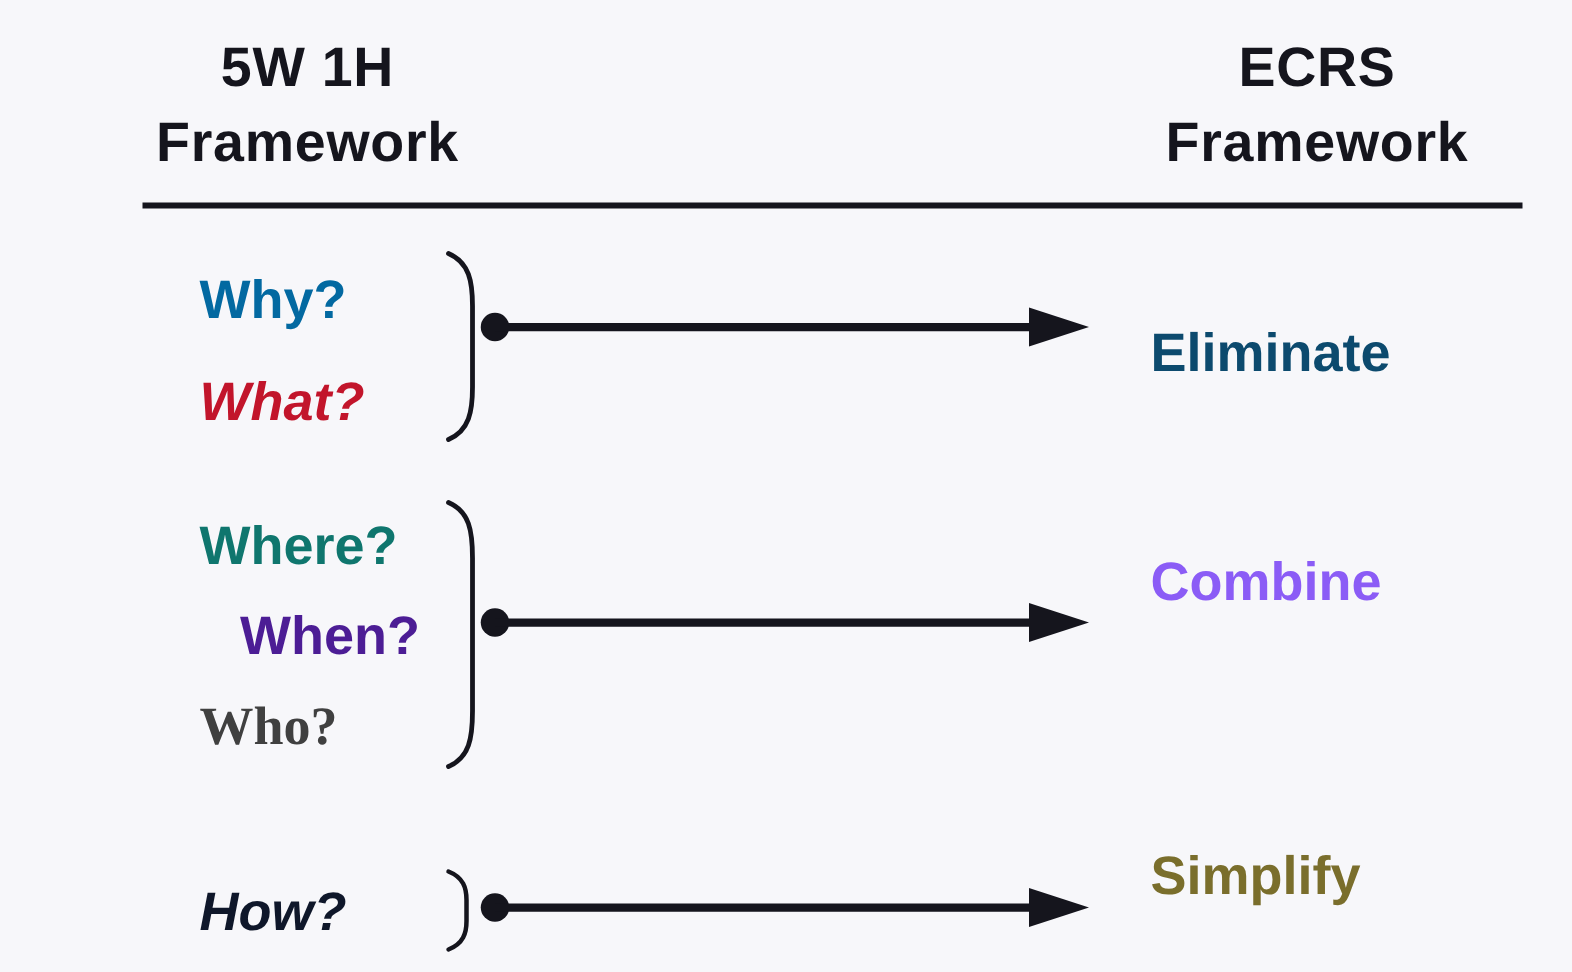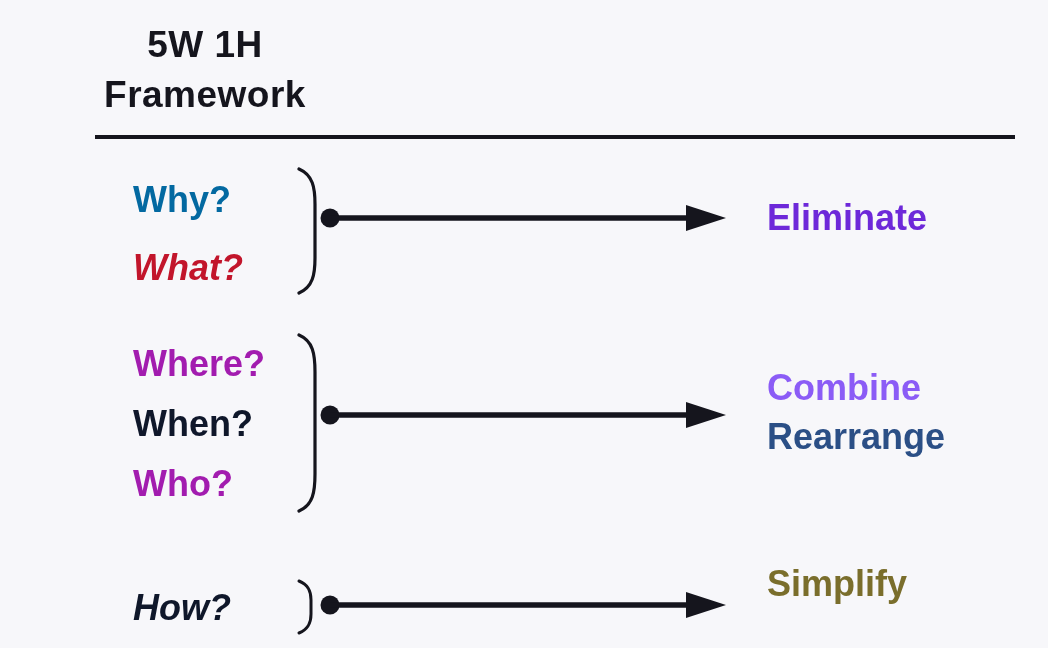--- a/index.html
+++ b/index.html
@@ -72,55 +72,58 @@
 </style>
 </head>
 <body>
 
 <div class="canvas">
 
   <div class="hdr hdr-left">
     <div>5W 1H</div>
     <div>Framework</div>
   </div>
+  <div class="hdr hdr-right">
+    <div>ECRS</div>
+    <div>Framework</div>
+  </div>
   <div class="divider"></div>
 
   <span class="qword q-why" style="color: #0369a1;">Why?</span>
   <span class="qword q-what" style="color: rgb(194, 21, 43);">What?</span>
   <div class="bracket b1">
     <svg width="22" height="130" viewBox="0 0 22 130">
       <path d="M3,3 C17,9 19,22 19,38 L19,92 C19,108 17,121 3,127" stroke-width="3.2"></path>
     </svg>
   </div>
   <div class="arrow ar1">
     <svg width="410" height="32" viewBox="0 0 410 32">
       <circle cx="12" cy="16" r="9.5"></circle>
       <line x1="12" y1="16" x2="372" y2="16" stroke-width="5.5"></line>
       <polygon points="368,3 408,16 368,29"></polygon>
     </svg>
   </div>
-  <span class="aword a-eliminate" style="color: #6d28d9;">Eliminate</span>
+  <span class="aword a-eliminate" style="color: #0c4a6e; margin-top: 17px;">Eliminate</span>
 
-  <span class="qword q-where" style="color: #a21caf;">Where?</span>
-  <span class="qword q-when" style="color: #0f172a;">When?</span>
-  <span class="qword q-who" style="color: #a21caf;">Who?</span>
+  <span class="qword q-where" style="color: #0f766e;">Where?</span>
+  <span class="qword q-when" style="color: #4c1d95; margin-left: 27px;">When?</span>
+  <span class="qword q-who" style="color: #404040; font-family: Liberation Serif, serif;">Who?</span>
   <div class="bracket b2">
     <svg width="22" height="182" viewBox="0 0 22 182">
       <path d="M3,3 C17,9 19,22 19,40 L19,142 C19,160 17,173 3,179" stroke-width="3.2"></path>
     </svg>
   </div>
   <div class="arrow ar2">
     <svg width="410" height="32" viewBox="0 0 410 32">
       <circle cx="12" cy="16" r="9.5"></circle>
       <line x1="12" y1="16" x2="372" y2="16" stroke-width="5.5"></line>
       <polygon points="368,3 408,16 368,29"></polygon>
     </svg>
   </div>
   <span class="aword a-combine" style="color: #8b5cf6;">Combine</span>
-  <span class="aword a-rearrange" style="color: rgb(43, 79, 134);">Rearrange</span>
 
   <span class="qword q-how" style="color: #0f172a; font-style: italic;">How?</span>
   <div class="bracket b3">
     <svg width="20" height="58" viewBox="0 0 20 58">
       <path d="M3,3 C13,7 15,14 15,22 L15,36 C15,44 13,51 3,55" stroke-width="3"></path>
     </svg>
   </div>
   <div class="arrow ar3">
     <svg width="410" height="32" viewBox="0 0 410 32">
       <circle cx="12" cy="16" r="9.5"></circle>

